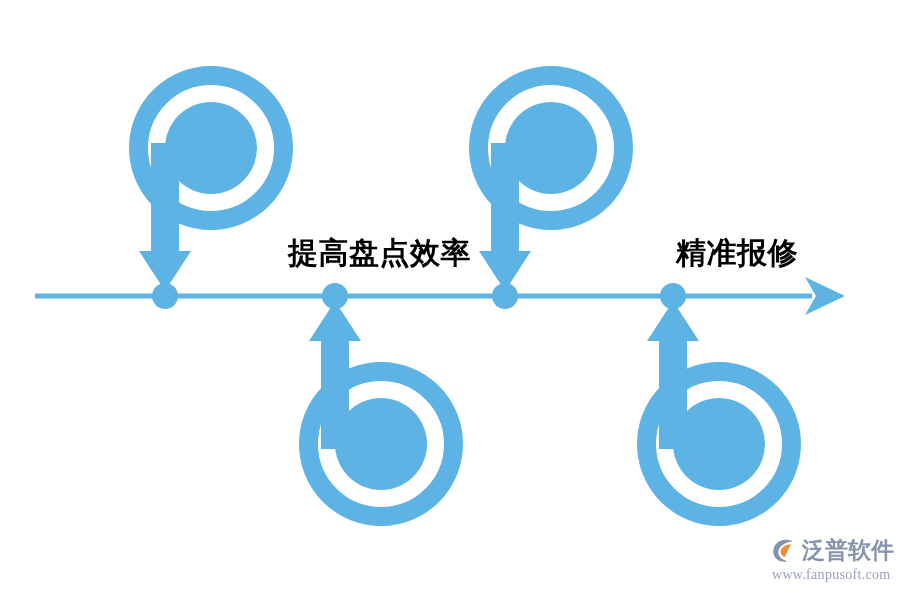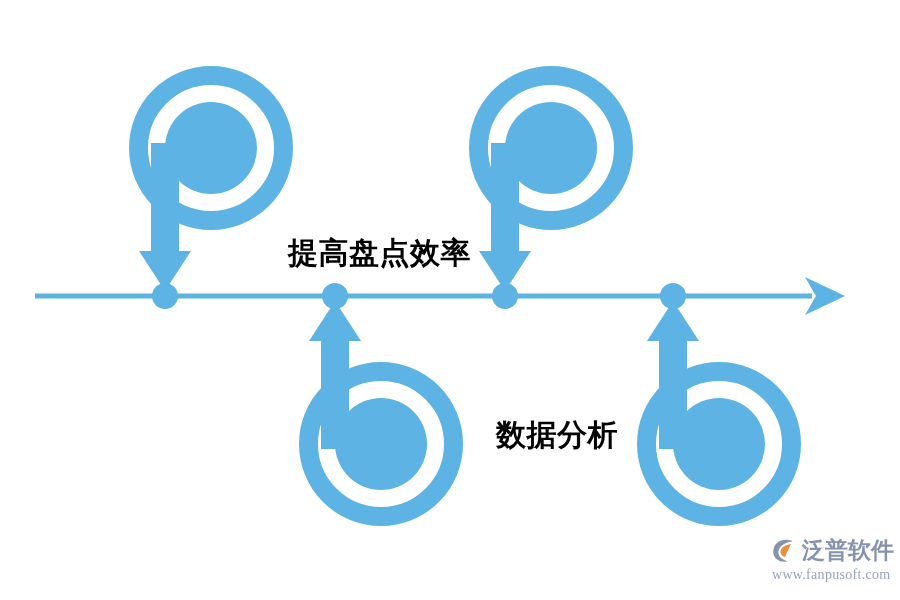--- a/index.html
+++ b/index.html
@@ -136,23 +136,23 @@
     <path d="M 805 277 L 845 296 L 805 315 L 816 296 Z" fill="#5cb3e4"></path>
 
     <circle cx="165" cy="296" r="13" fill="#5cb3e4"></circle>
     <circle cx="335" cy="296" r="13" fill="#5cb3e4"></circle>
     <circle cx="505" cy="296" r="13" fill="#5cb3e4"></circle>
     <circle cx="673" cy="296" r="13" fill="#5cb3e4"></circle>
   </svg>
 
   <div class="label label-top-1">提高盘点效率</div>
 
+  <div class="label label-top-2">精准报修</div>
 
 
-  <div class="label label-bottom-2">数据分析</div>
 
   <div id="watermark">
     <div class="wm-row">
       <svg class="wm-mark" viewBox="0 0 32 32">
 
         <path d="M26 6 C 18 2, 6 5, 4 15 C 2 25, 11 31, 20 29 C 13 27, 8 22, 10 16 C 12 10, 19 7, 26 6 Z" fill="#8793ad"></path>
 
         <path d="M24 9 C 17 10, 12 13, 12 18 C 12 21, 14 23, 17 24 L 24 9 Z" fill="#e8903a"></path>
       </svg>
       <span class="wm-name">泛普软件</span>

